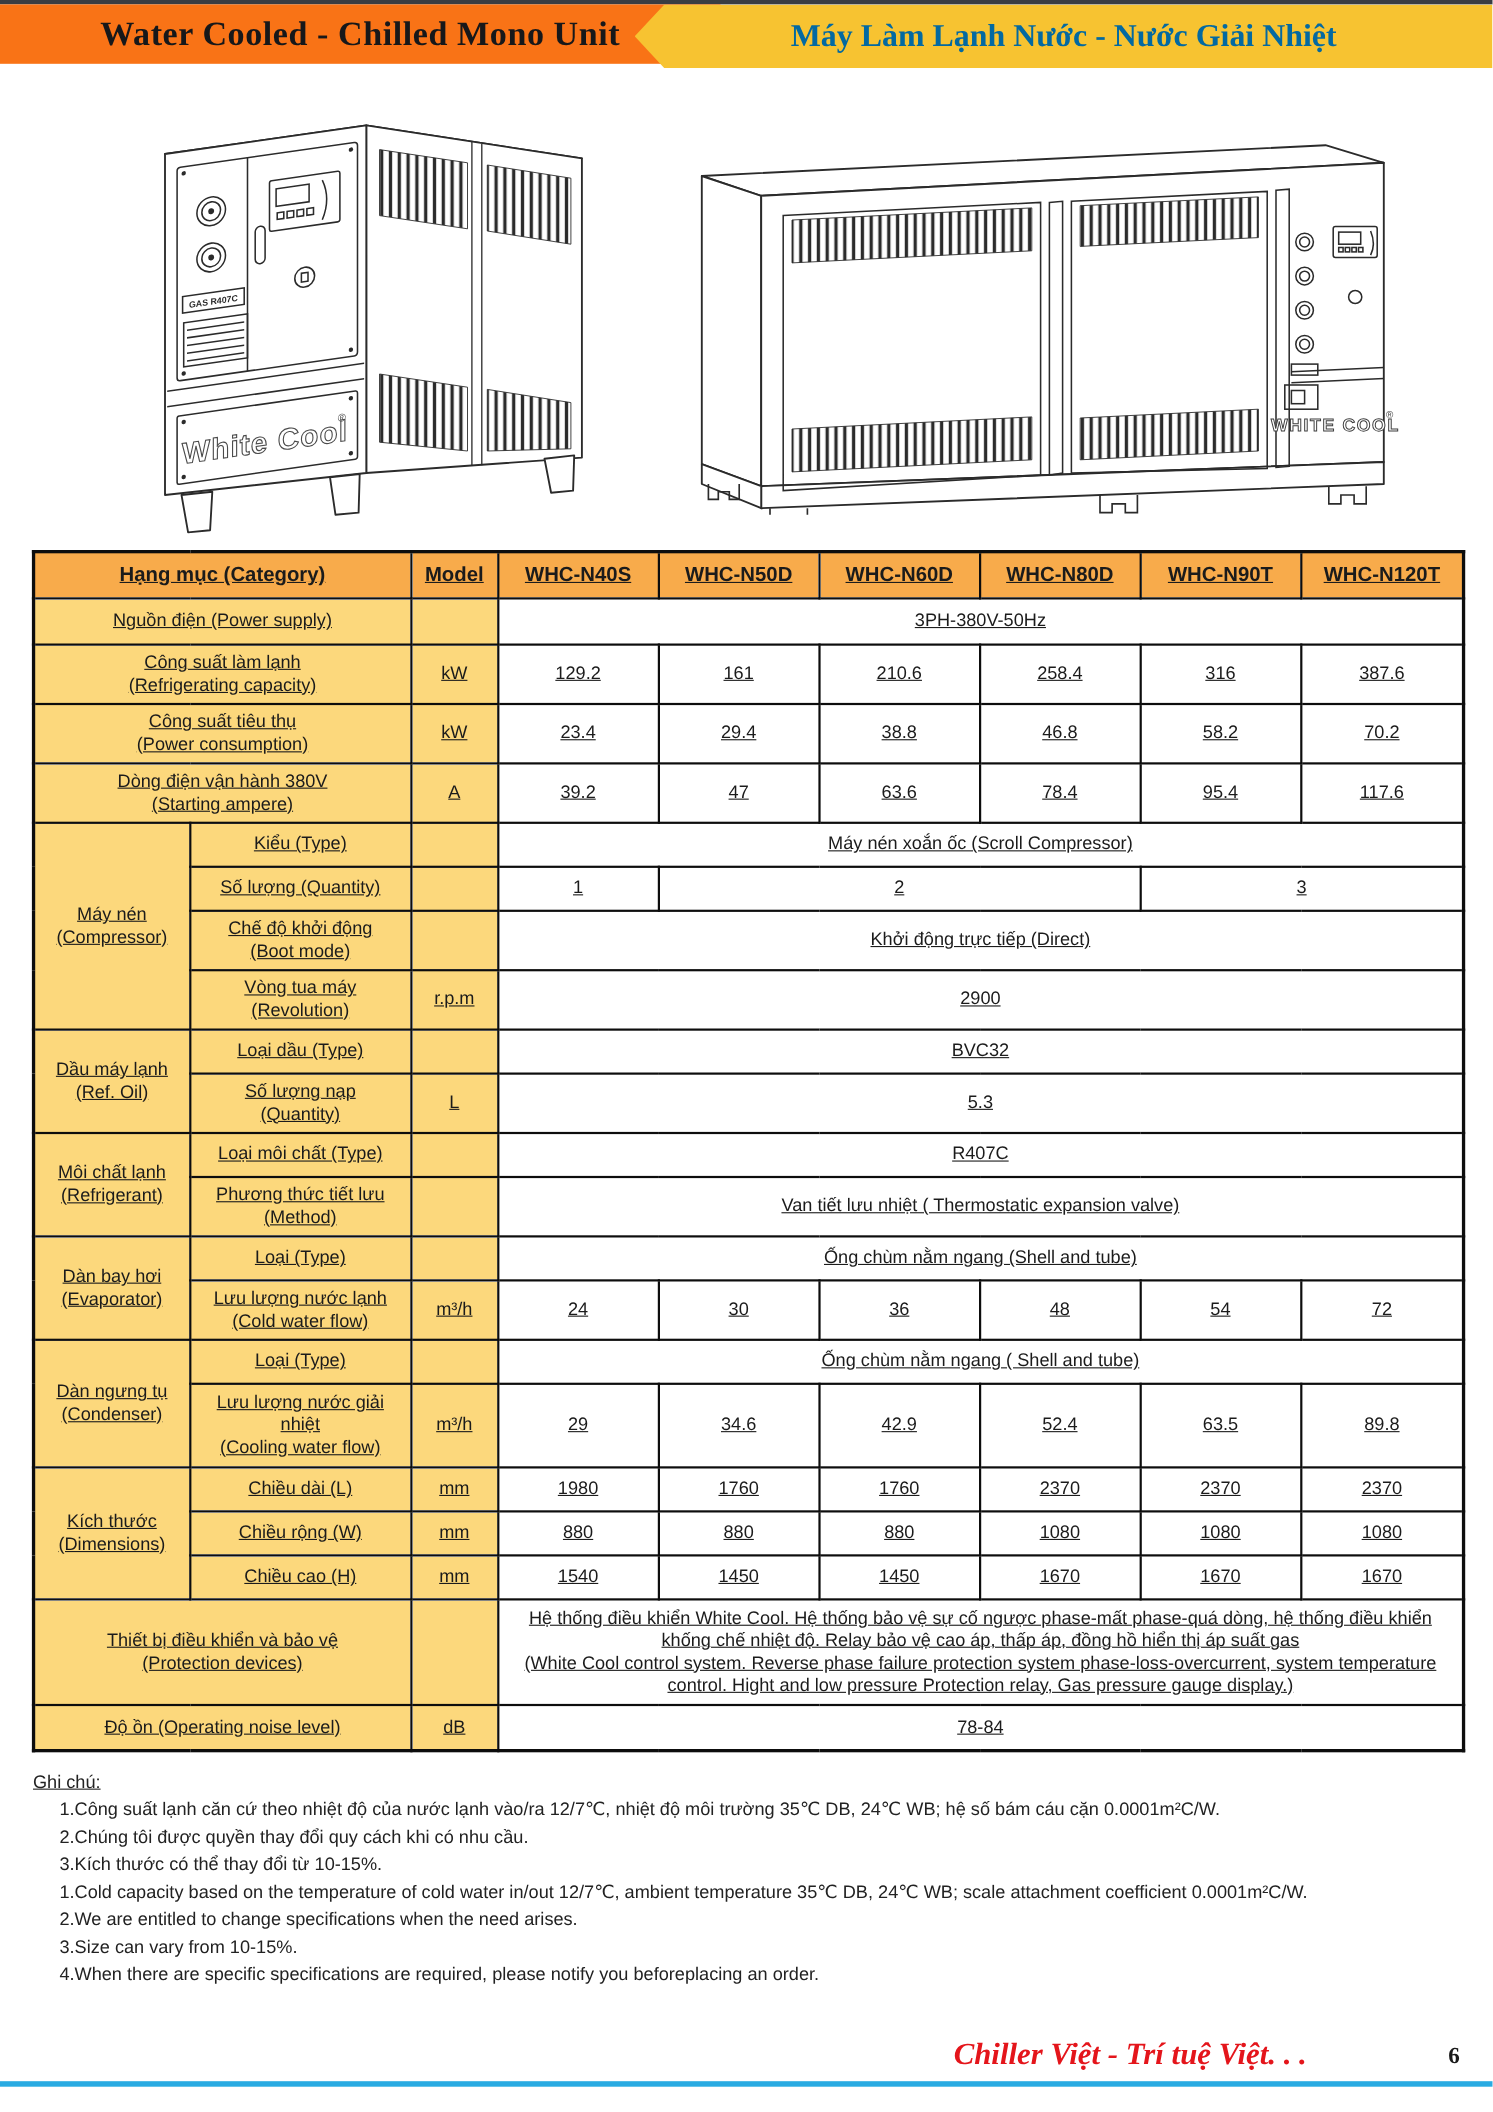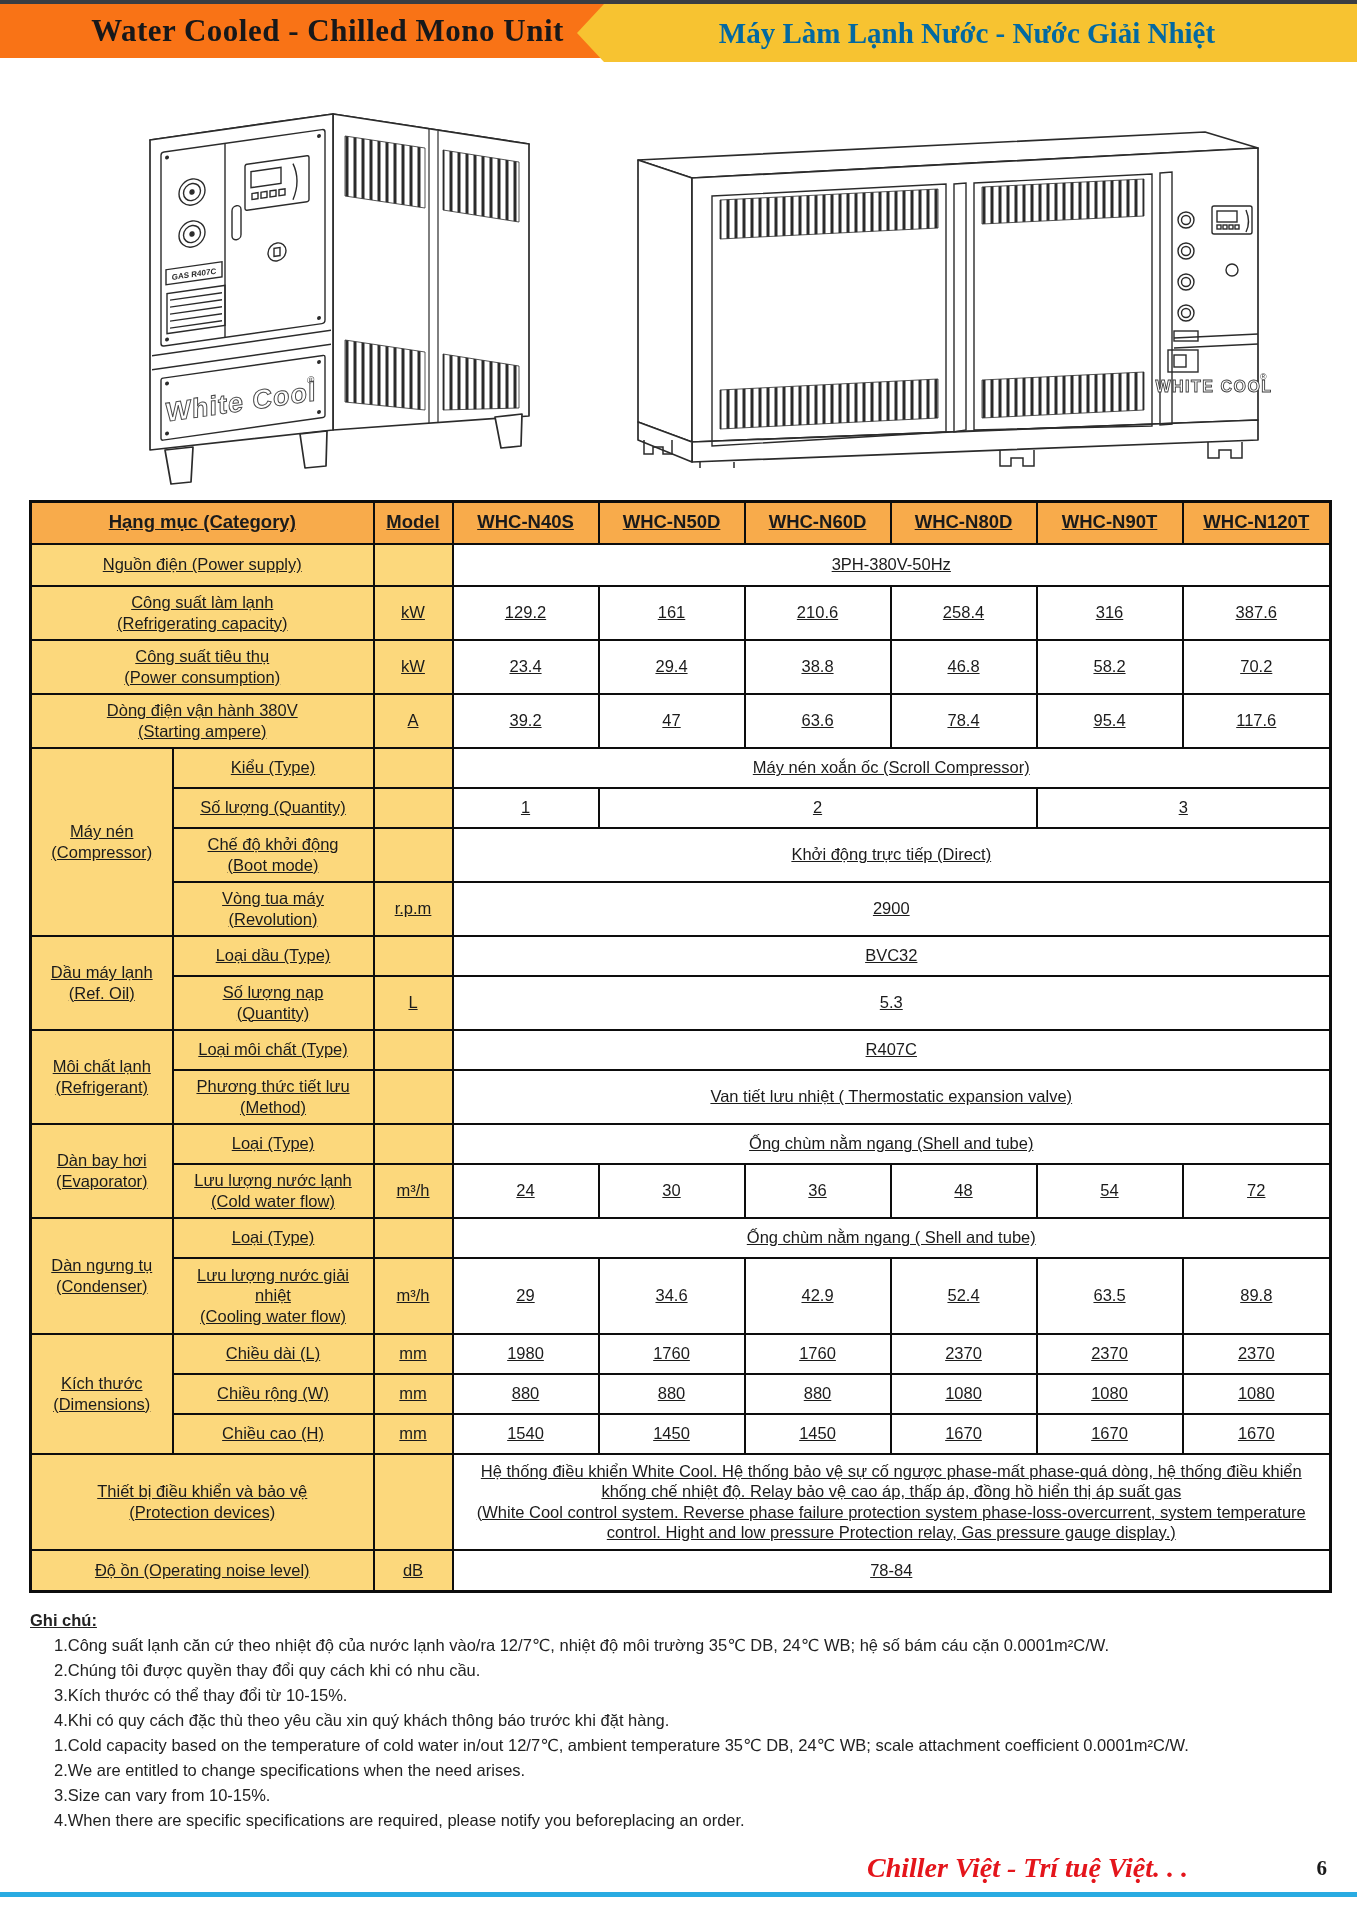--- a/index.html
+++ b/index.html
@@ -42,21 +42,21 @@
     padding:1px 4px;font-size:16.5px;line-height:1.22;color:#1b1b1b;
     overflow:hidden;
   }
   .spec-table tr.hdr td{background:#f8ab4b;font-weight:bold;font-size:18.5px;}
   .spec-table td.cat{background:#fcd87c;}
   .spec-table td.val{background:#ffffff;}
   .two-line div{display:block;}
   .protect-cell{font-size:14.2px;line-height:1.35;}
   
   .notes{position:absolute;left:30px;top:1608px;width:1305px;font-size:16.5px;line-height:25px;color:#222;}
-  .note-heading{text-decoration:underline;font-weight:bold;}
+  .note-heading{text-decoration:underline;font-weight:normal;}
   .note-item{padding-left:24px;}
   
   .footer-slogan{
     position:absolute;left:0;top:1852px;width:1188px;text-align:right;
     font-family:"Liberation Serif","DejaVu Serif",serif;font-style:italic;font-weight:bold;
     font-size:28px;color:#e4151b;
   }
   .footer-page{
     position:absolute;right:30px;top:1856px;
     font-family:"Liberation Serif","DejaVu Serif",serif;font-weight:bold;
@@ -466,21 +466,20 @@
     <td colspan="6" class="val">78-84</td>
   </tr>
 </tbody>
   </table>
 
 <div class="notes">
   <div class="note-heading">Ghi chú:</div>
   <div class="note-item">1.Công suất lạnh căn cứ theo nhiệt độ của nước lạnh vào/ra 12/7℃, nhiệt độ môi trường 35℃ DB, 24℃ WB; hệ số bám cáu cặn 0.0001m²C/W.</div>
   <div class="note-item">2.Chúng tôi được quyền thay đổi quy cách khi có nhu cầu.</div>
   <div class="note-item">3.Kích thước có thể thay đổi từ 10-15%.</div>
-  <div class="note-item">4.Khi có quy cách đặc thù theo yêu cầu xin quý khách thông báo trước khi đặt hàng.</div>
   <div class="note-item">1.Cold capacity based on the temperature of cold water in/out 12/7℃, ambient temperature 35℃ DB, 24℃ WB; scale attachment coefficient 0.0001m²C/W.</div>
   <div class="note-item">2.We are entitled to change specifications when the need arises.</div>
   <div class="note-item">3.Size can vary from 10-15%.</div>
   <div class="note-item">4.When there are specific specifications are required, please notify you beforeplacing an order.</div>
 </div>
 
 <div class="footer-slogan">Chiller Việt - Trí tuệ Việt. . .</div>
 <div class="footer-page">6</div>
 <div class="footer-line"></div>
 

